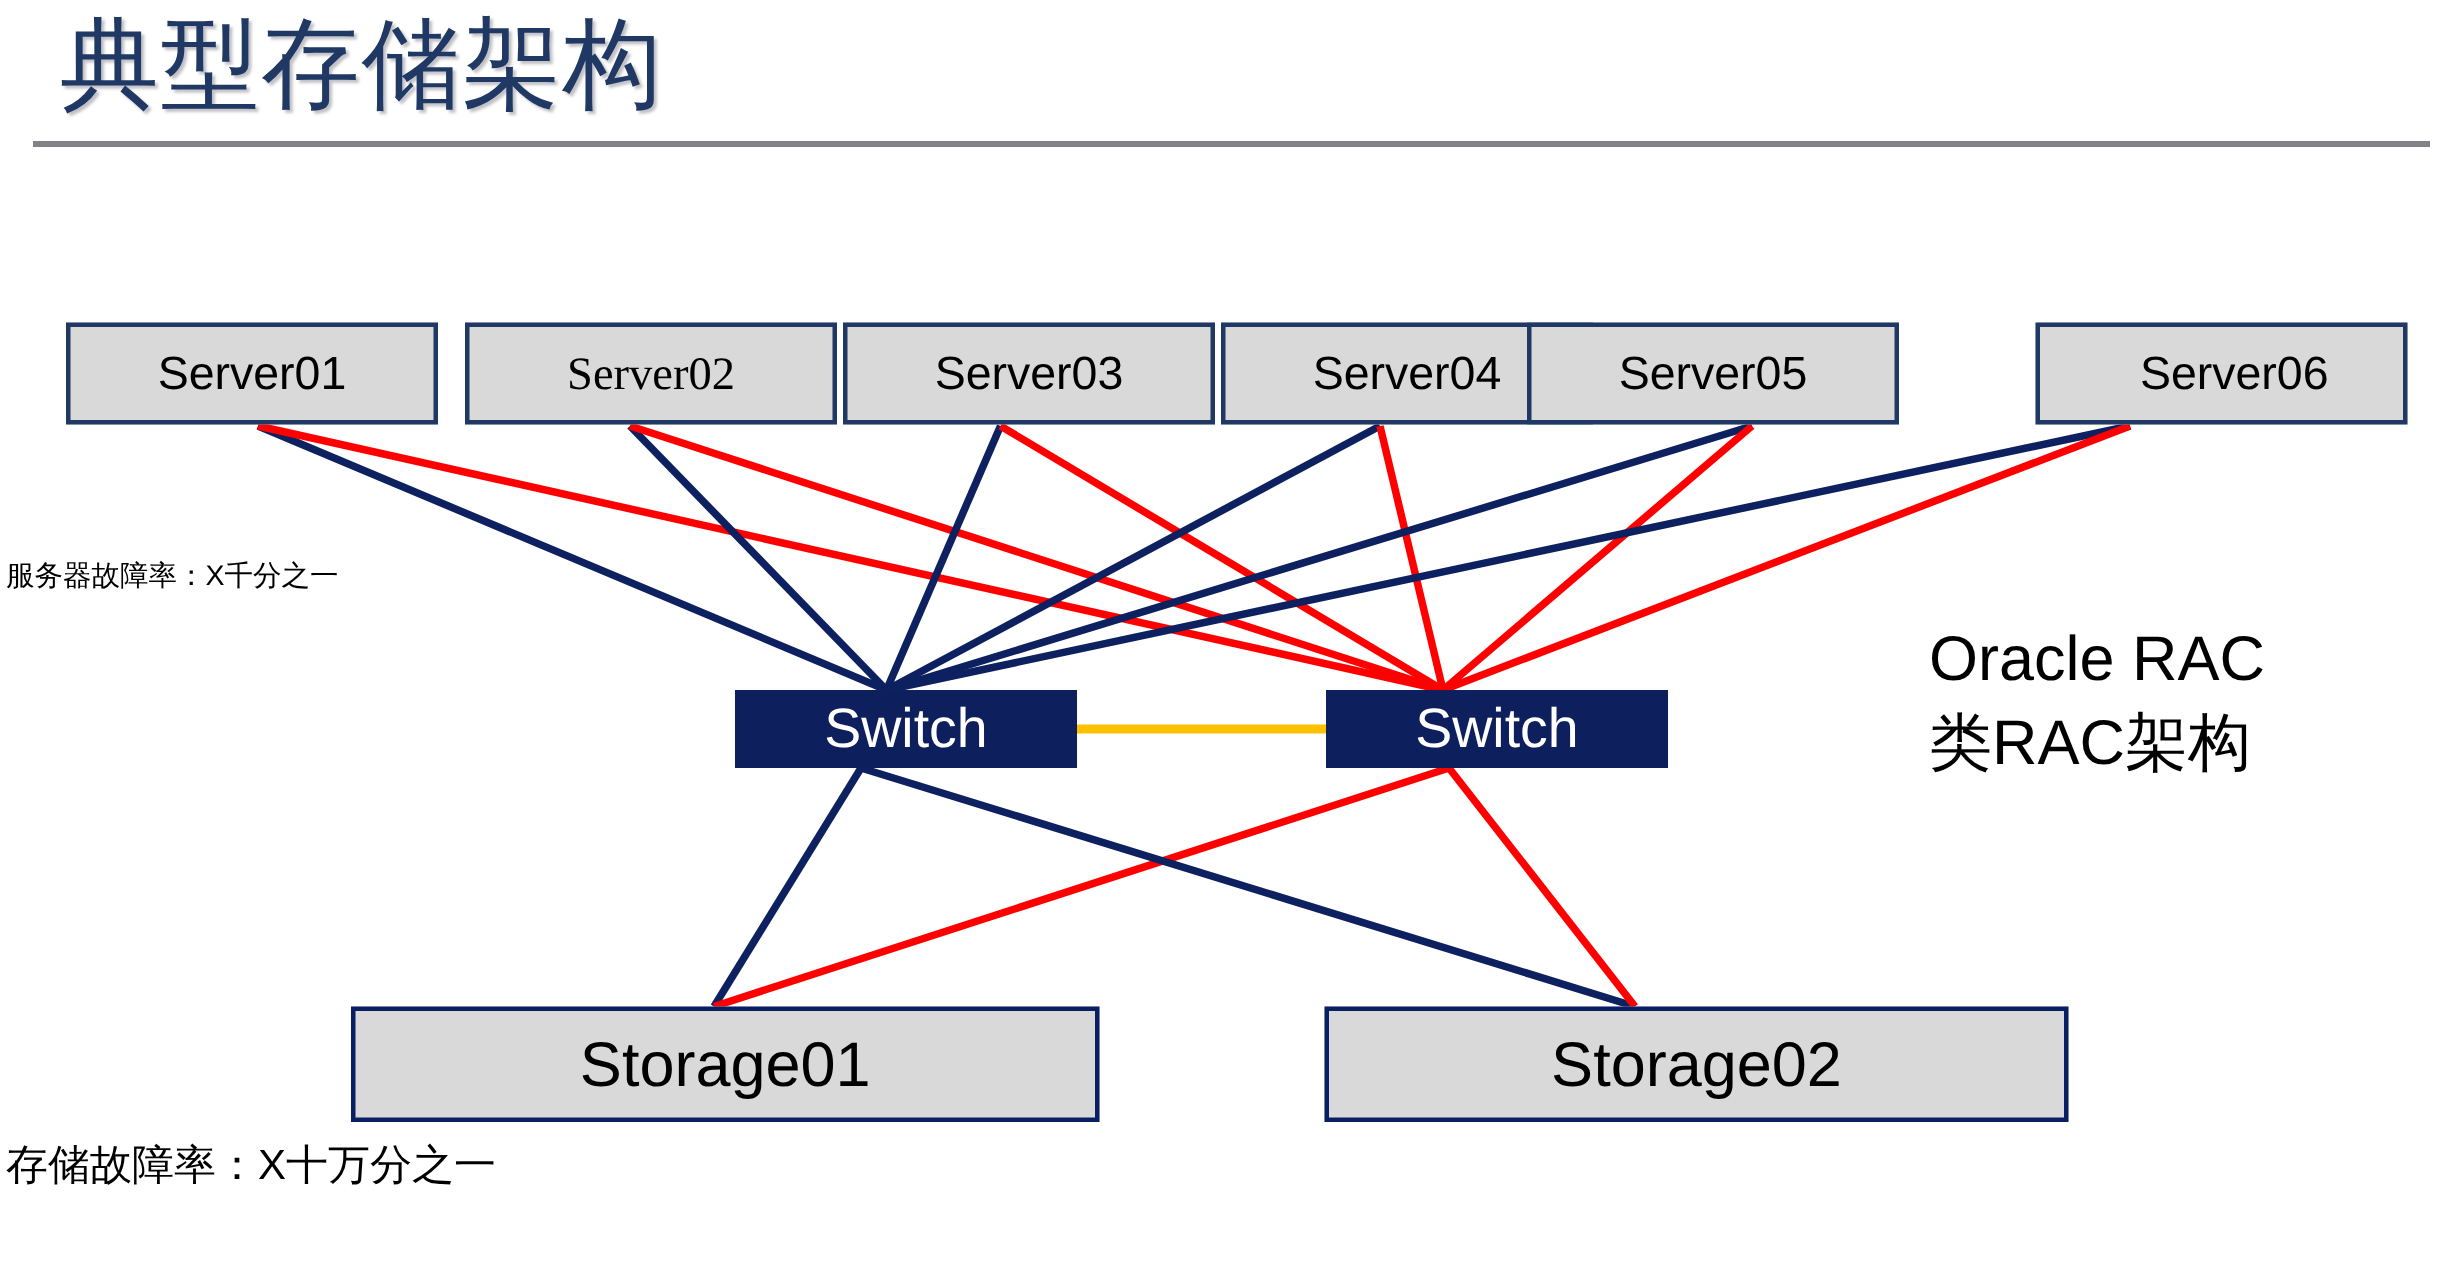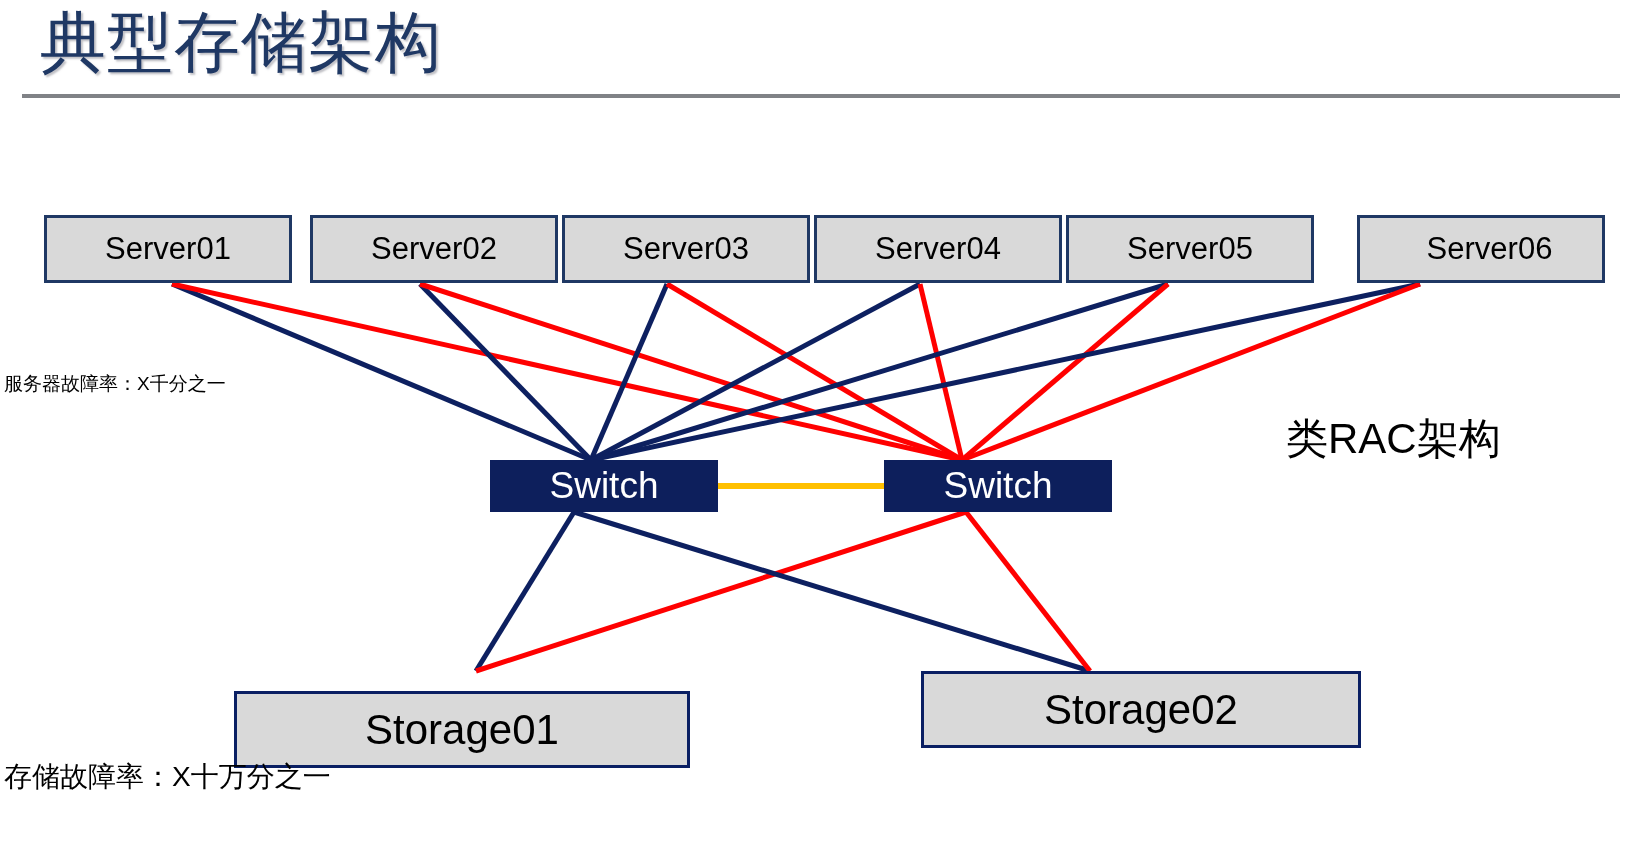--- a/index.html
+++ b/index.html
@@ -132,48 +132,49 @@
       <line x1="966" y1="512" x2="476" y2="671" stroke="#FF0000" stroke-width="5"></line>
       <line x1="574" y1="512" x2="1090" y2="671" stroke="#0D2060" stroke-width="5"></line>
       <line x1="966" y1="512" x2="1090" y2="671" stroke="#FF0000" stroke-width="5"></line>
       <line x1="718" y1="486" x2="884" y2="486" stroke="#FFC000" stroke-width="6"></line>
     </g>
 </svg>
 
 <div class="node server" style="left: 44px;">
   <span>Server01</span>
 </div>
-<div class="node server" style="left: 310px;">
+<div class="node server" style="left: 310px; font-family: Liberation Serif, serif;">
   <span>Server02</span>
 </div>
 <div class="node server" style="left: 562px;">
   <span>Server03</span>
 </div>
 <div class="node server" style="left: 814px;">
   <span>Server04</span>
 </div>
-<div class="node server" style="left: 1066px;">
+<div class="node server" style="left: 1018px;">
   <span>Server05</span>
 </div>
 <div class="node server" style="left: 1357px; padding-left: 17px;">
   <span>Server06</span>
 </div>
 
 <div class="node switch" style="left: 490px;">
   <span>Switch</span>
 </div>
 <div class="node switch" style="left: 884px;">
   <span>Switch</span>
 </div>
 
-<div class="node storage" style="left: 234px; width: 456px; top: 671px; margin-top: 20px;">
+<div class="node storage" style="left: 234px; width: 499px; top: 671px;">
   <span>Storage01</span>
 </div>
-<div class="node storage" style="left: 883px; width: 440px; top: 671px; margin-left: 38px;">
+<div class="node storage" style="left: 883px; width: 496px; top: 671px;">
   <span>Storage02</span>
 </div>
 
 <div class="free-text" id="label-server-failure">服务器故障率：X千分之一</div>
 <div class="free-text" id="label-storage-failure">存储故障率：X十万分之一</div>
 
 <div id="right-note">
+  <div>Oracle RAC</div>
   <div>类RAC架构</div>
 </div>
 
 </body></html>

